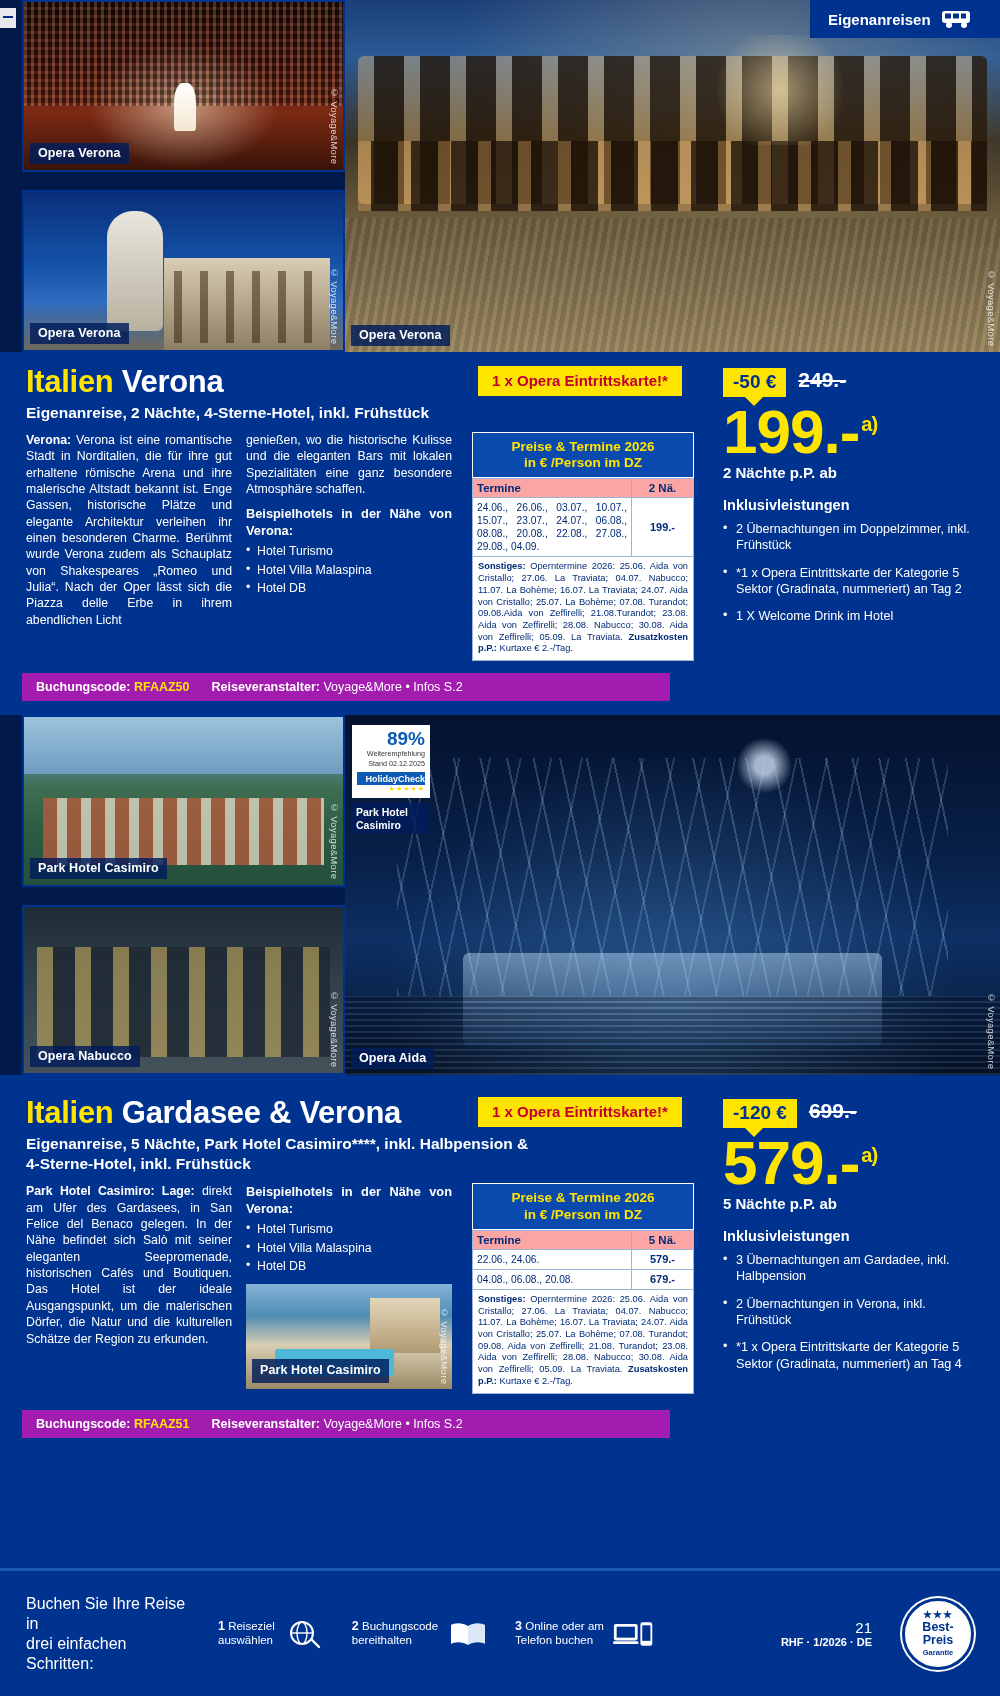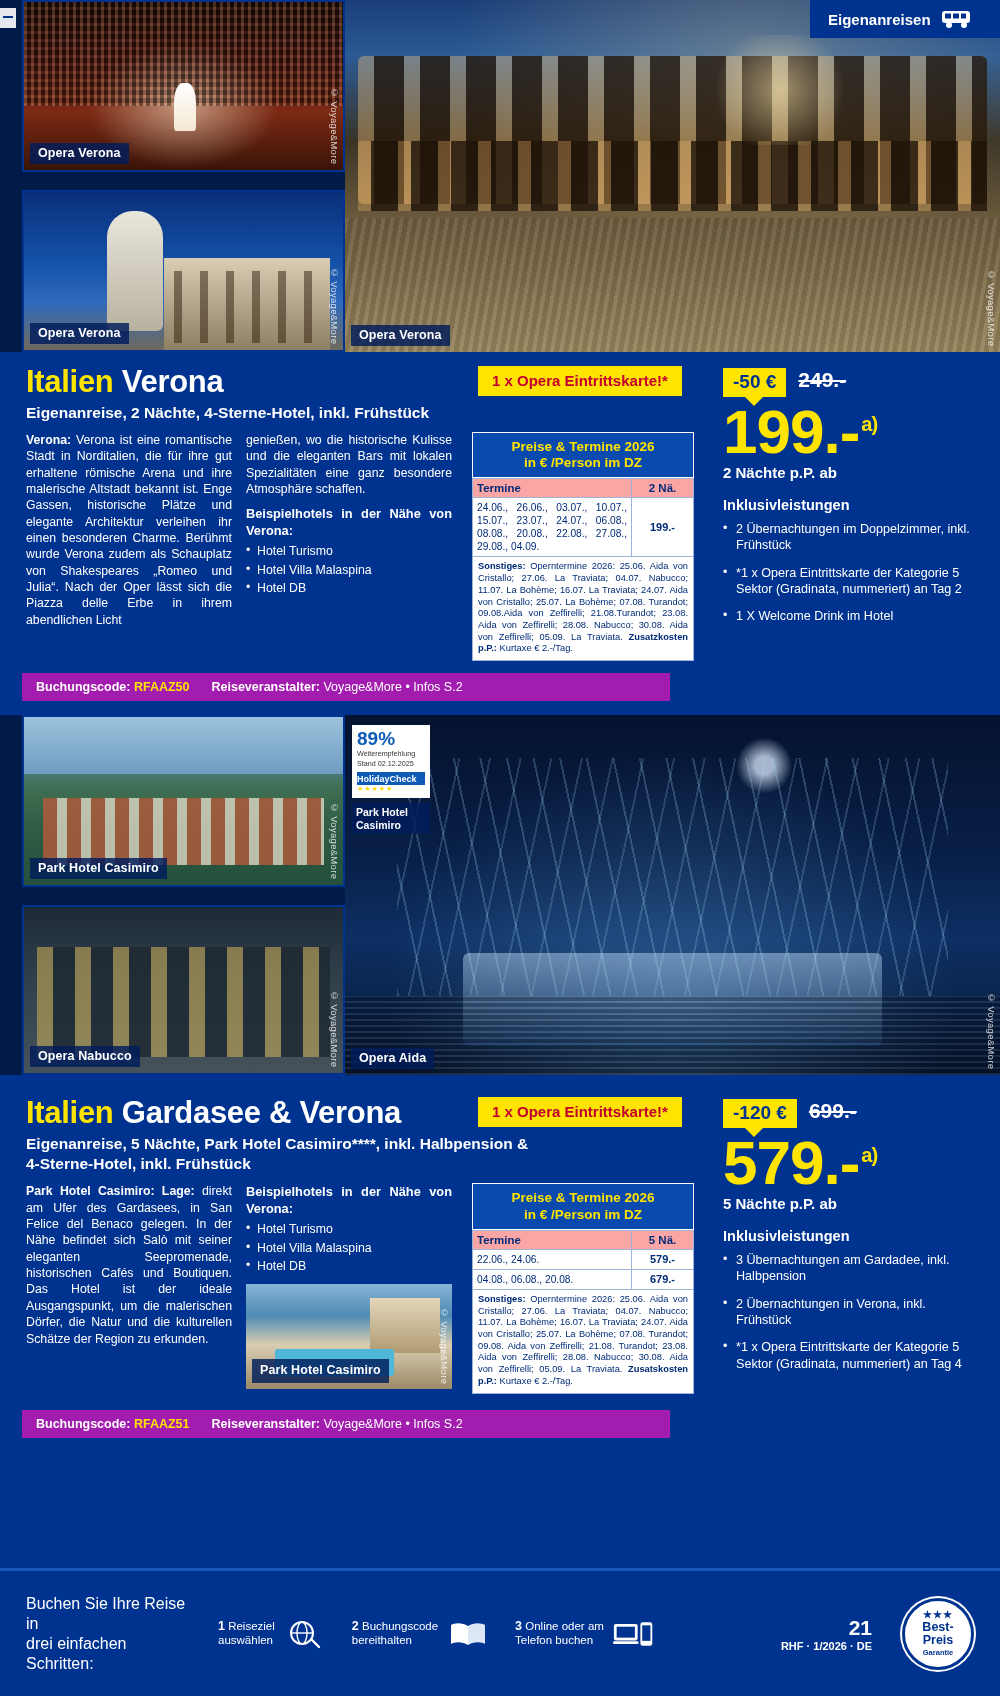--- a/index.html
+++ b/index.html
@@ -198,21 +198,21 @@
     background: repeating-linear-gradient(90deg, rgba(180,90,60,.8) 0 14px, rgba(235,225,205,.75) 14px 24px); filter: blur(.6px); }
   .thumb-4 {
     left: 22px; top: 190px; width: 323px; height: 170px;
     background: linear-gradient(180deg, #1d2a36 0%, #2f3f4a 40%, #45525a 100%);
   }
   .thumb-4 .figs { position:absolute; left:4%; bottom:10%; width:92%; height:66%;
     background: repeating-linear-gradient(90deg, rgba(210,180,90,.55) 0 16px, rgba(30,40,50,.8) 16px 38px); filter: blur(.5px); }
 
   .hc-badge {
     position: absolute; left: 352px; top: 10px; width: 78px; background: #ffffff; color: #00338f;
-    padding: 4px 5px 5px; text-align: left;
+    padding: 4px 5px 5px; text-align: right;
   }
   .hc-badge .pct { font-size: 19px; font-weight: 800; color: #0d5bb5; line-height: 1; }
   .hc-badge .t1 { font-size: 7.2px; line-height: 1.15; margin-top: 2px; color: #333; }
   .hc-badge .hc { background: #0d5bb5; color: #fff; font-size: 9px; font-weight: 700; margin-top: 3px; padding: 2px 0 1px; }
   .hc-badge .stars { color: #ffd400; font-size: 7px; letter-spacing: 1px; }
   .hc-label {
     position: absolute; left: 352px; top: 88px; width: 78px;
     background: rgba(0,28,92,.82); color: #fff; font-size: 10.5px; font-weight: 600; padding: 3px 4px; line-height: 1.2;
   }
 
@@ -229,21 +229,21 @@
   .footer {
     position: absolute; left: 0; bottom: 0; width: 1000px; height: 128px; background: #00338f;
     border-top: 3px solid #1a56b5;
   }
   .footer-inner { display: flex; align-items: center; height: 100%; padding: 0 26px; gap: 22px; }
   .foot-title { font-size: 16px; font-weight: 400; line-height: 1.25; width: 170px; }
   .steps { display: flex; align-items: center; gap: 26px; flex: 1; }
   .step { display: flex; align-items: center; gap: 9px; font-size: 11.5px; line-height: 1.2; }
   .step .n { font-weight: 800; font-size: 12.5px; }
   .step-ico { width: 42px; height: 34px; display:flex; align-items:center; justify-content:center; }
-  .page-no { font-size: 21px; font-weight: 700; }
+  .page-no { font-size: 15px; font-weight: 400; }
   .foot-meta { font-size: 11px; font-weight: 600; }
   .bestpreis {
     width: 72px; height: 72px; border-radius: 50%; background: #ffffff; color: #00338f;
     display: flex; flex-direction: column; align-items: center; justify-content: center;
     font-weight: 800; font-size: 12.5px; line-height: 1.05; border: 3px solid #00338f; box-shadow: 0 0 0 2px #fff;
   }
   .bestpreis .st { color: #00338f; font-size: 10px; letter-spacing: 1px; }
   .bestpreis .g { font-size: 7.5px; font-weight: 700; margin-top: 2px; }
 </style>
 </head>

